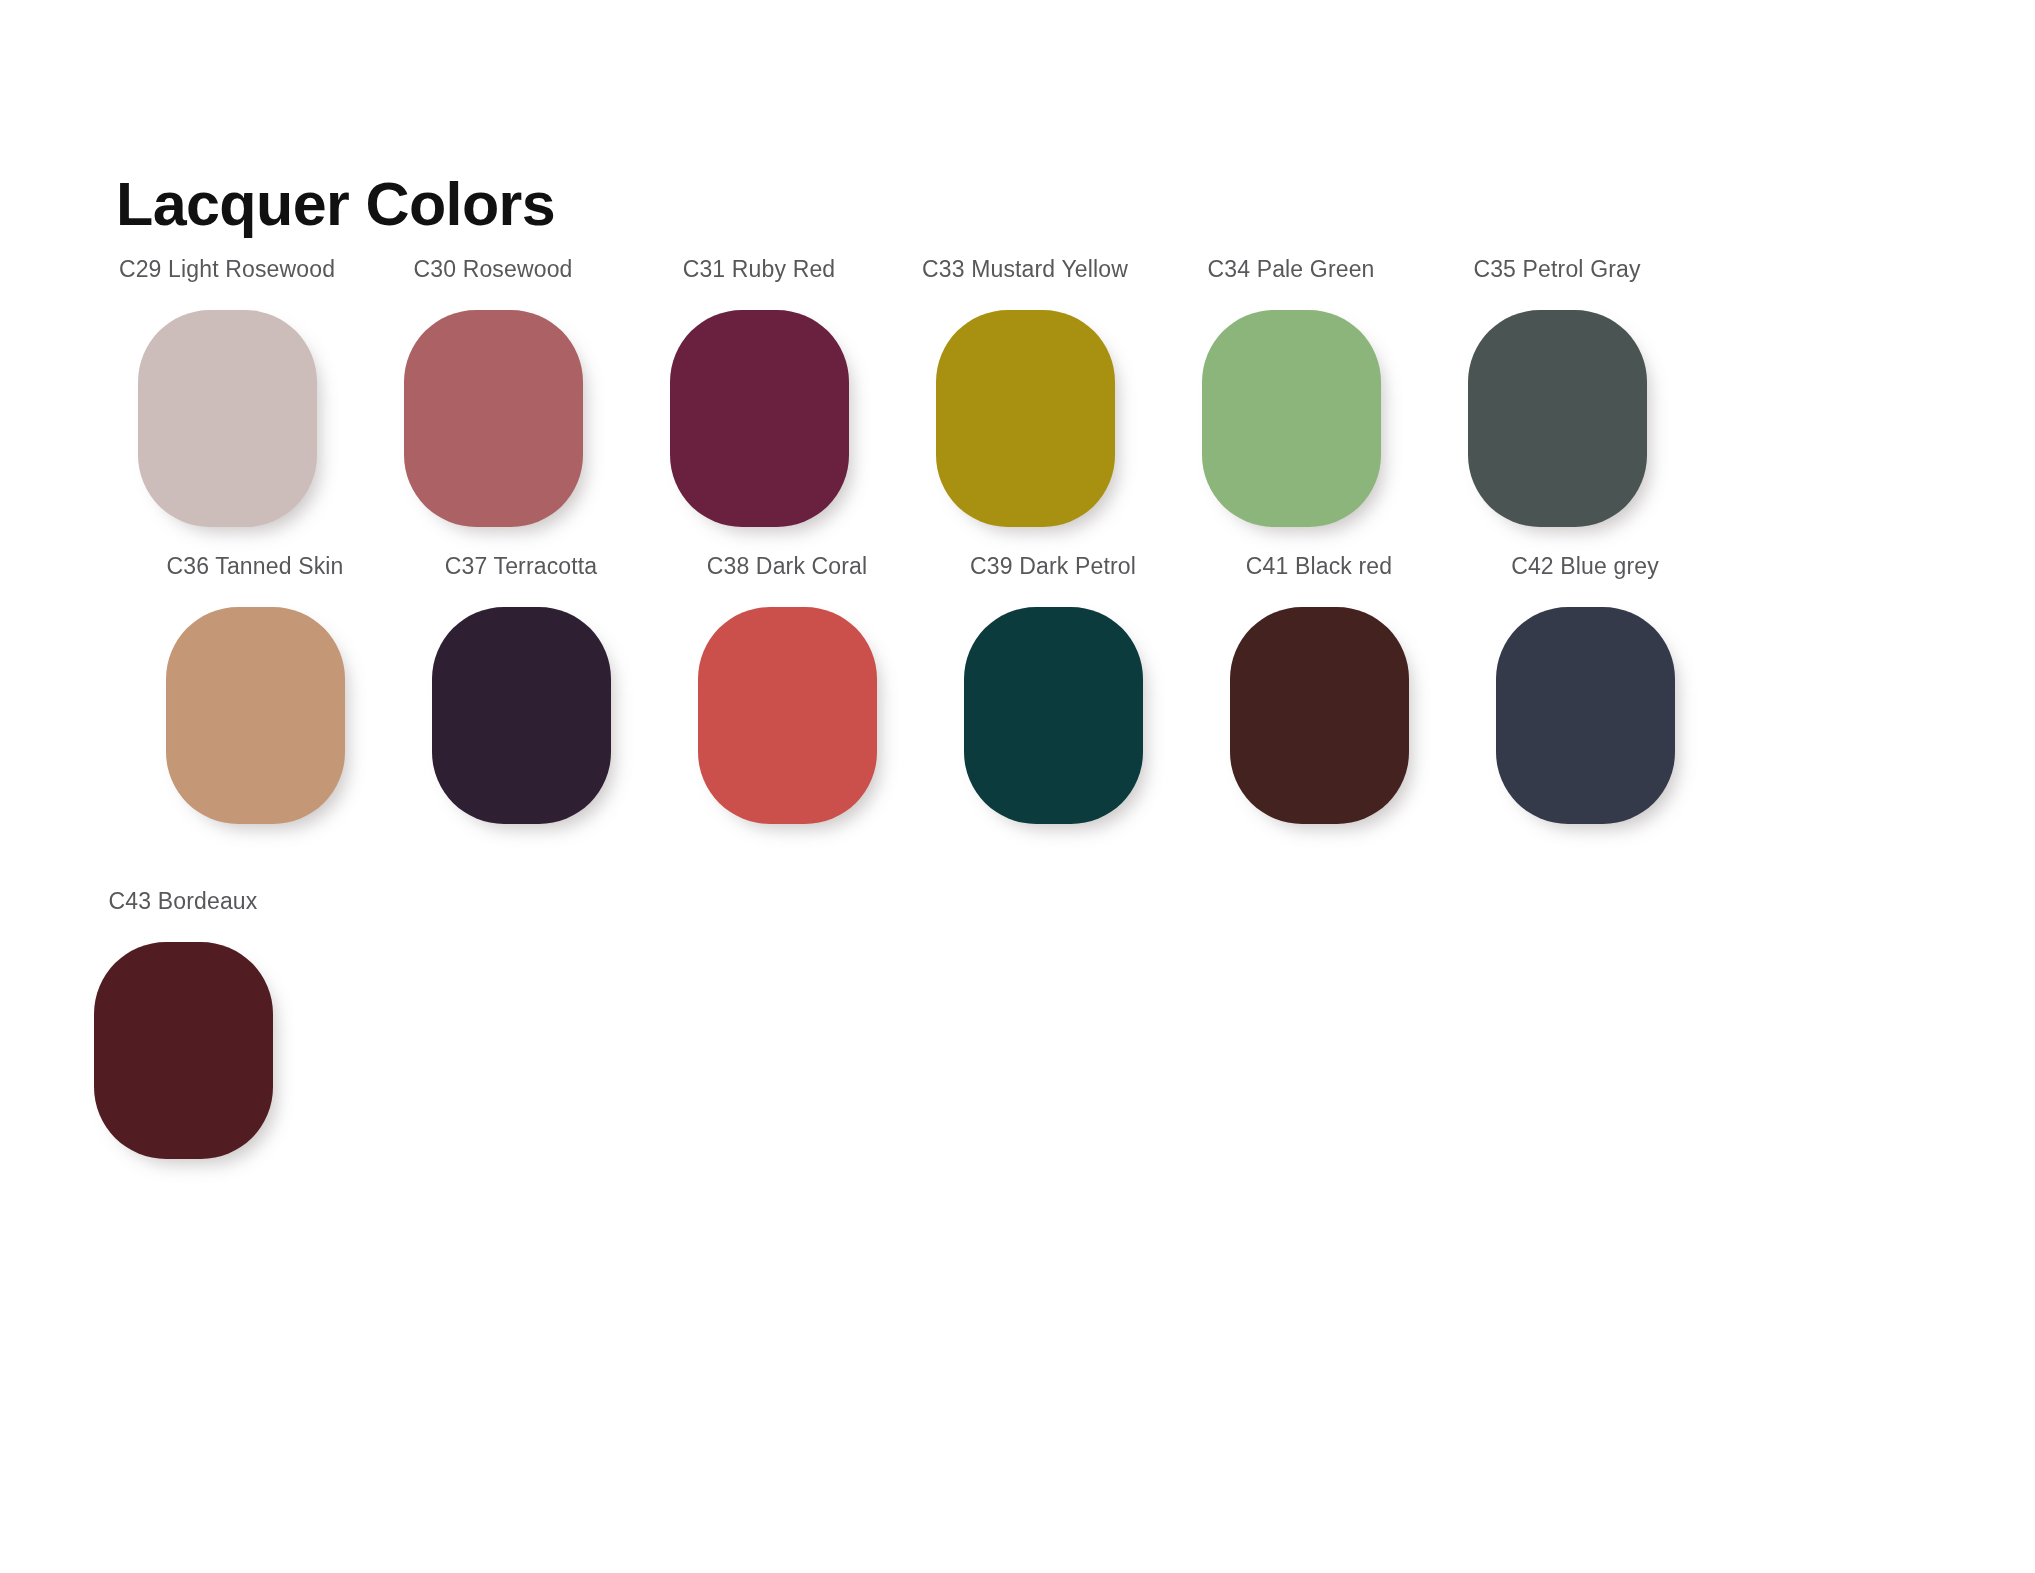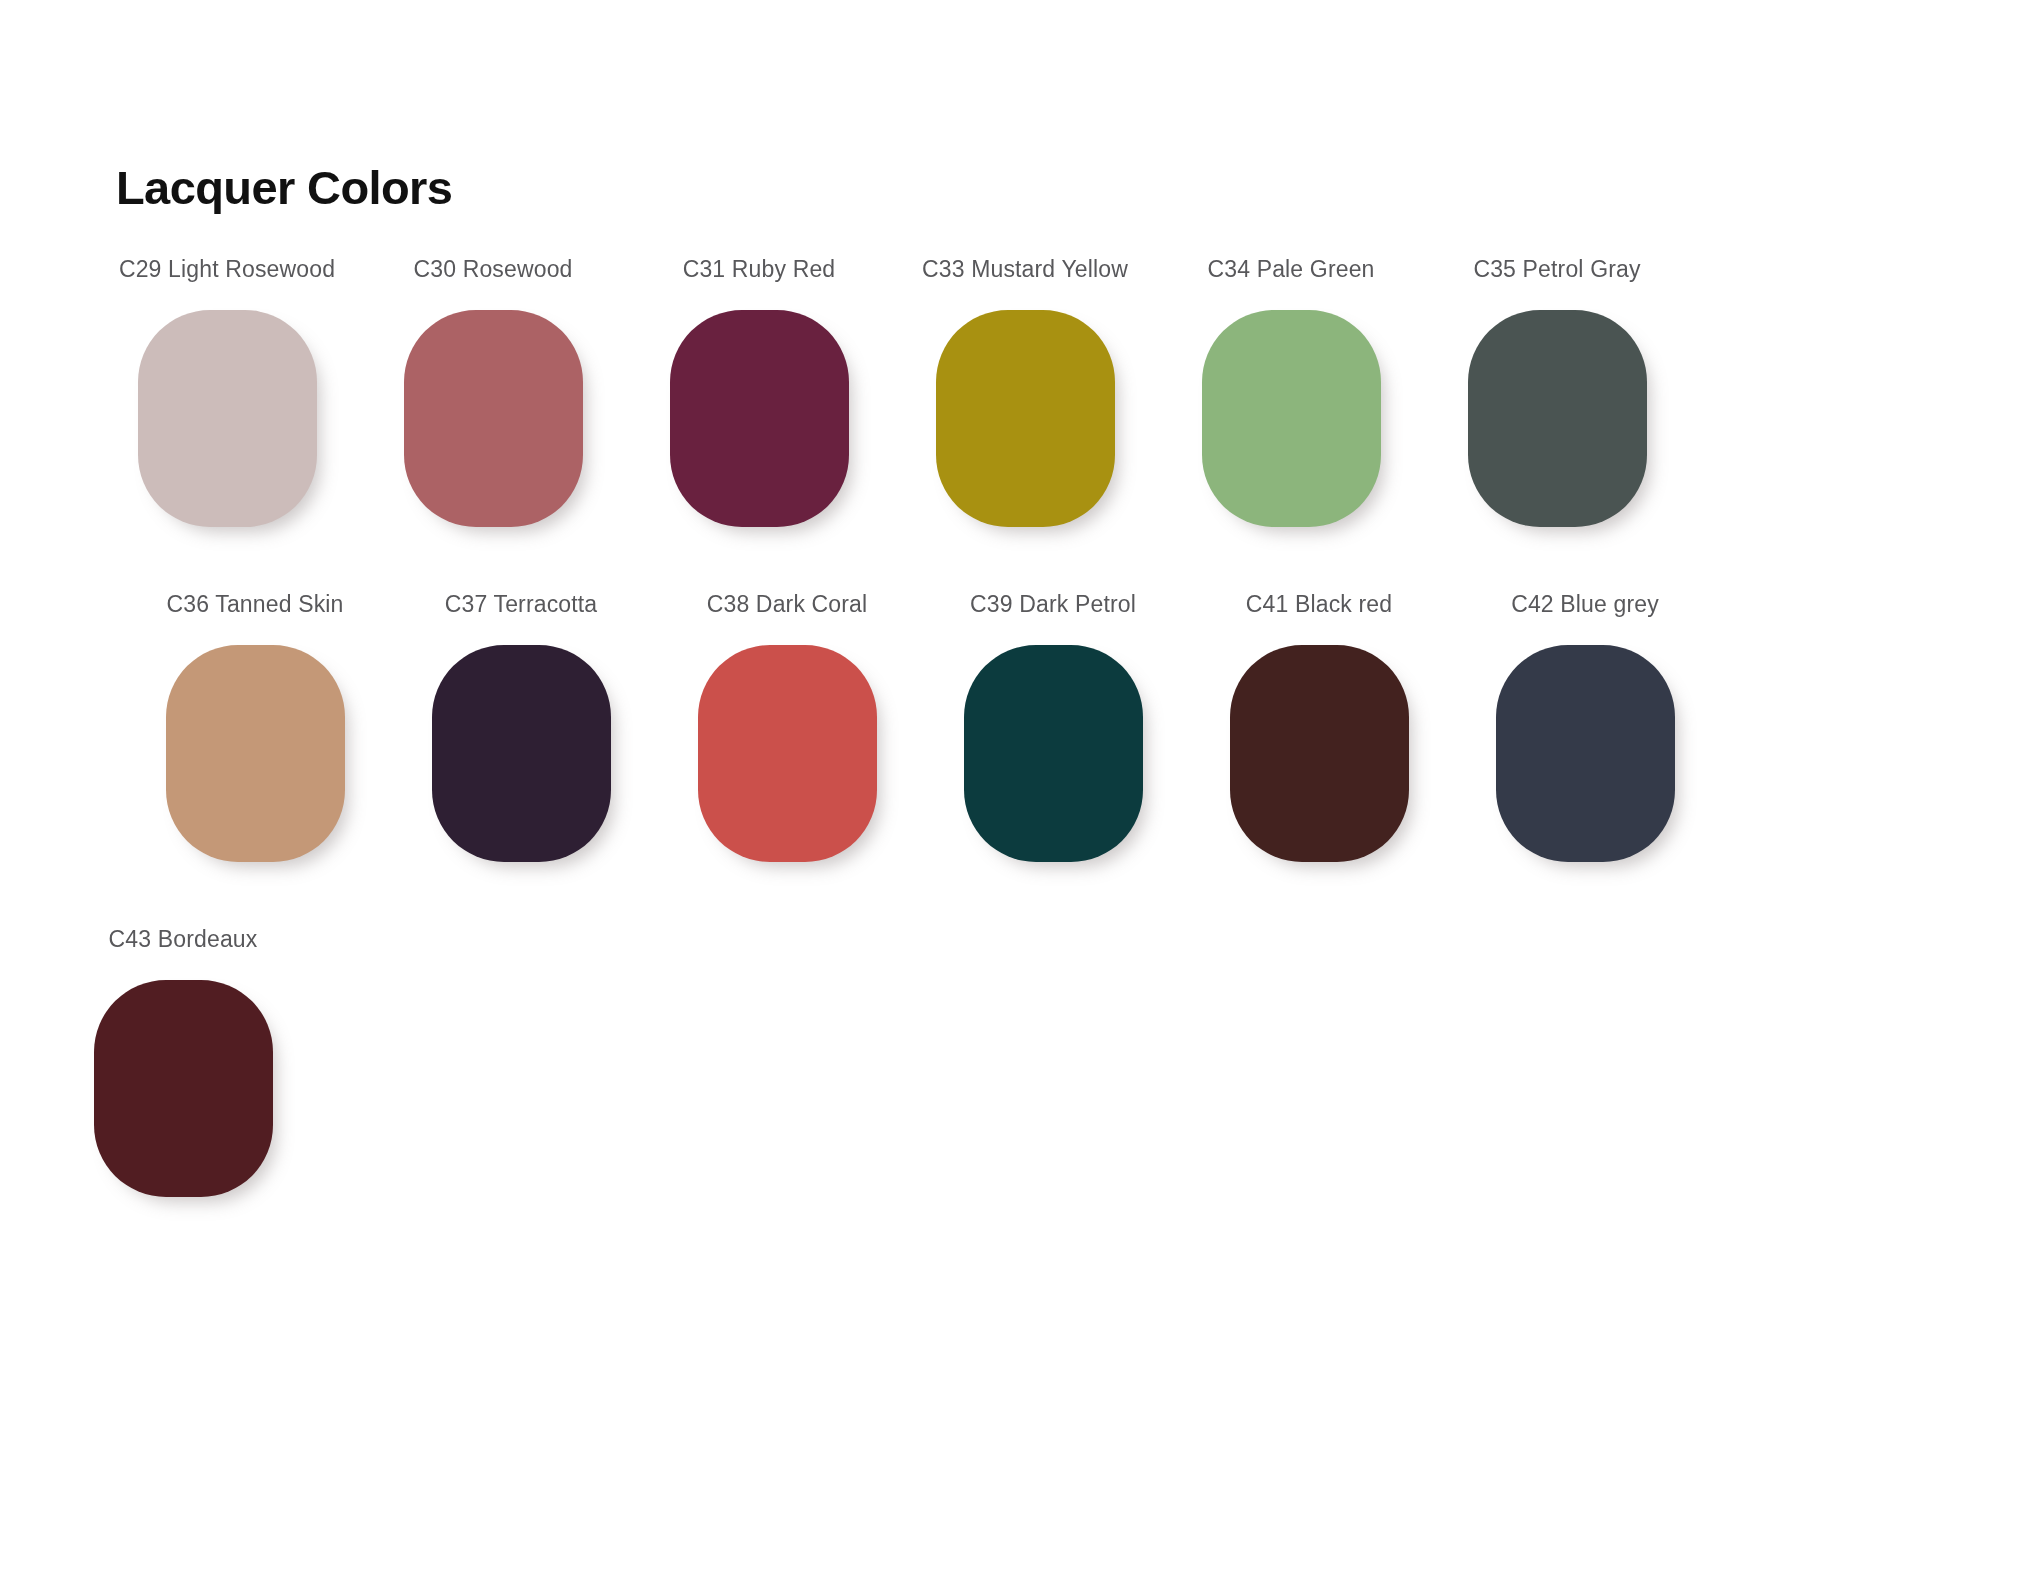--- a/index.html
+++ b/index.html
@@ -22,21 +22,21 @@
     width: 2035px;
     height: 1573px;
     background: #ffffff;
     box-sizing: border-box;
   }
 
   .page-title {
     position: absolute;
     left: 116px;
     top: 133px;
-    font-size: 47px;
+    font-size: 61px;
     font-weight: bold;
     letter-spacing: -0.6px;
     color: #111111;
     line-height: 1;
     white-space: nowrap;
   }
 
   .grid {
     position: absolute;
     left: 0;
@@ -45,21 +45,21 @@
   }
 
   .swatch-row {
     display: flex;
     flex-direction: row;
     align-items: flex-start;
     justify-content: flex-start;
   }
 
   .swatch-row.row-1 { padding-left: 112px; }
-  .swatch-row.row-2 { padding-left: 140px; margin-top: 66px; }
+  .swatch-row.row-2 { padding-left: 140px; margin-top: 28px; }
   .swatch-row.row-3 { padding-left: 68px; margin-top: 66px; }
 
   .swatch-cell {
     width: 230px;
     margin-right: 36px;
     display: flex;
     flex-direction: column;
     align-items: center;
   }
 

